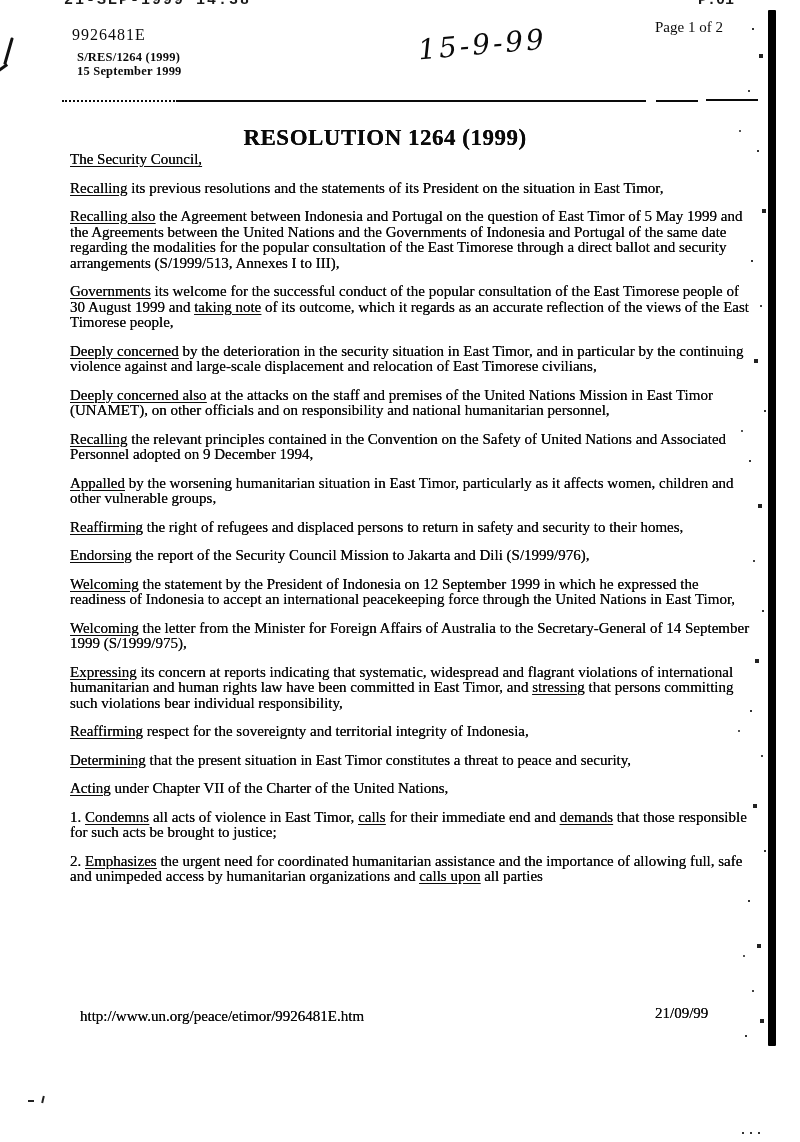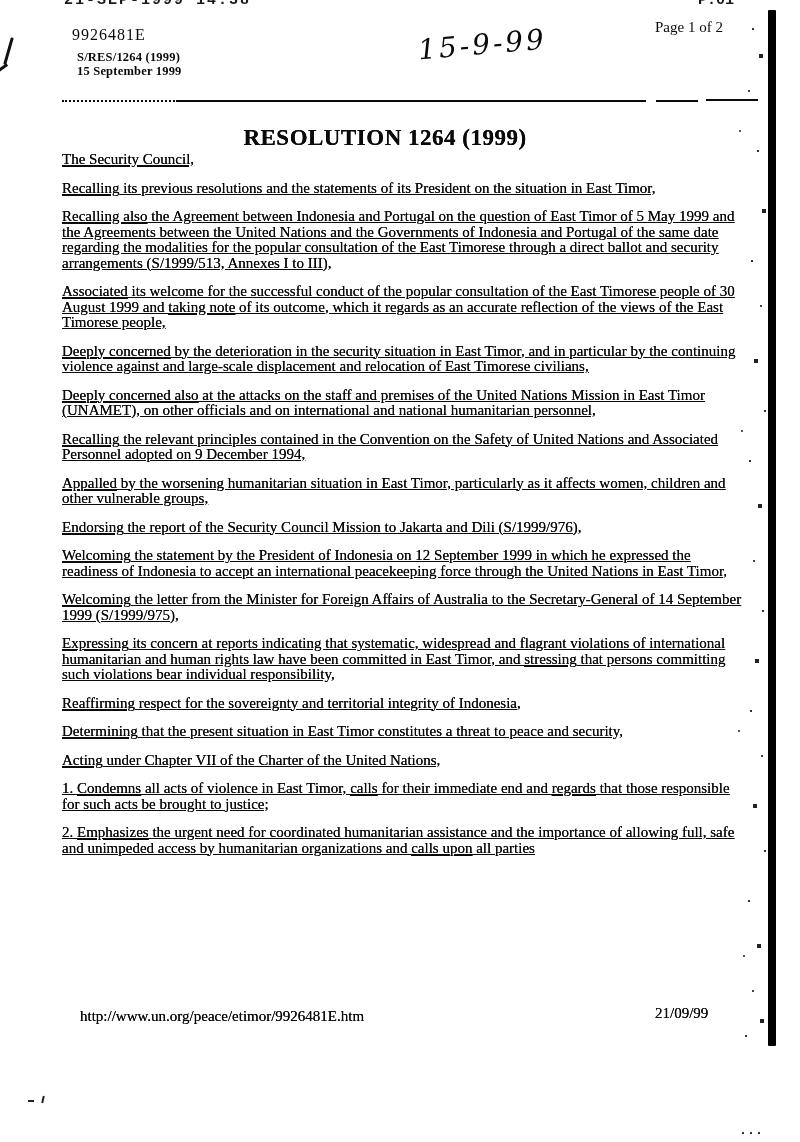--- a/index.html
+++ b/index.html
@@ -34,21 +34,21 @@
   .title{
     font-size:23px;font-weight:bold;letter-spacing:0.5px;line-height:26px;
     transform:translateX(-16px);text-shadow:0 0 0.5px #000;
   }
   .subtitle{font-size:14px;font-weight:bold;line-height:16px;margin-top:2px;text-shadow:0 0 0.3px #000;}
   
   .body-flow{
     position:absolute;top:152px;left:62px;width:688px;
     font-size:15px;line-height:15.5px;text-shadow:0 0 0.4px #111;
   }
-  .body-flow p{margin:0 0 13px 0;text-decoration:underline;}
+  .body-flow p{margin:0 0 13px 8px;}
   .u{text-decoration:underline;text-underline-offset:2px;}
   
   .footer-url{position:absolute;top:1008px;left:74px;font-size:15px;text-shadow:0 0 0.4px #111;margin-left:6px;}
   .footer-date{position:absolute;top:1005px;left:655px;font-size:15px;text-shadow:0 0 0.4px #111;text-align:right;}
   
   .edge-bar{
     position:absolute;left:768px;top:10px;width:8px;height:1036px;background:#000;border-radius:1px;
   }
   .edge-noise{
     position:absolute;left:0;top:0;width:2px;height:2px;background:transparent;
@@ -99,33 +99,34 @@
   <div class="rule rule-dash2"></div>
 
   <div class="title-block">
     <div class="title">RESOLUTION 1264 (1999)</div>
   </div>
 
   <div class="body-flow">
       <p><span class="u">The Security Council,</span></p>
       <p><span class="u">Recalling</span><span> its previous resolutions and the statements of its President on the situation in East Timor,</span></p>
       <p><span class="u">Recalling also</span><span> the Agreement between Indonesia and Portugal on the question of East Timor of 5 May 1999 and the Agreements between the United Nations and the Governments of Indonesia and Portugal of the same date regarding the modalities for the popular consultation of the East Timorese through a direct ballot and security arrangements (S/1999/513, Annexes I to III),</span></p>
-      <p><span class="u">Associated</span><span> its welcome for the successful conduct of the popular consultation of the East Timorese people of 30 August 1999 and </span><span class="u">taking note</span><span> of its outcome, which it regards as an accurate reflection of the views of the East Timorese people,</span></p>
+      <p><span class="u">Governments</span><span> its welcome for the successful conduct of the popular consultation of the East Timorese people of 30 August 1999 and </span><span class="u">taking note</span><span> of its outcome, which it regards as an accurate reflection of the views of the East Timorese people,</span></p>
       <p><span class="u">Deeply concerned</span><span> by the deterioration in the security situation in East Timor, and in particular by the continuing violence against and large-scale displacement and relocation of East Timorese civilians,</span></p>
-      <p><span class="u">Deeply concerned also</span><span> at the attacks on the staff and premises of the United Nations Mission in East Timor (UNAMET), on other officials and on international and national humanitarian personnel,</span></p>
+      <p><span class="u">Deeply concerned also</span><span> at the attacks on the staff and premises of the United Nations Mission in East Timor (UNAMET), on other officials and on responsibility and national humanitarian personnel,</span></p>
       <p><span class="u">Recalling</span><span> the relevant principles contained in the Convention on the Safety of United Nations and Associated Personnel adopted on 9 December 1994,</span></p>
       <p><span class="u">Appalled</span><span> by the worsening humanitarian situation in East Timor, particularly as it affects women, children and other vulnerable groups,</span></p>
+      <p><span class="u">Reaffirming</span><span> the right of refugees and displaced persons to return in safety and security to their homes,</span></p>
       <p><span class="u">Endorsing</span><span> the report of the Security Council Mission to Jakarta and Dili (S/1999/976),</span></p>
       <p><span class="u">Welcoming</span><span> the statement by the President of Indonesia on 12 September 1999 in which he expressed the readiness of Indonesia to accept an international peacekeeping force through the United Nations in East Timor,</span></p>
       <p><span class="u">Welcoming</span><span> the letter from the Minister for Foreign Affairs of Australia to the Secretary-General of 14 September 1999 (S/1999/975),</span></p>
       <p><span class="u">Expressing</span><span> its concern at reports indicating that systematic, widespread and flagrant violations of international humanitarian and human rights law have been committed in East Timor, and </span><span class="u">stressing</span><span> that persons committing such violations bear individual responsibility,</span></p>
       <p><span class="u">Reaffirming</span><span> respect for the sovereignty and territorial integrity of Indonesia,</span></p>
       <p><span class="u">Determining</span><span> that the present situation in East Timor constitutes a threat to peace and security,</span></p>
       <p><span class="u">Acting</span><span> under Chapter VII of the Charter of the United Nations,</span></p>
-      <p><span>1. </span><span class="u">Condemns</span><span> all acts of violence in East Timor, </span><span class="u">calls</span><span> for their immediate end and </span><span class="u">regards</span><span> that those responsible for such acts be brought to justice;</span></p>
+      <p><span>1. </span><span class="u">Condemns</span><span> all acts of violence in East Timor, </span><span class="u">calls</span><span> for their immediate end and </span><span class="u">demands</span><span> that those responsible for such acts be brought to justice;</span></p>
       <p><span>2. </span><span class="u">Emphasizes</span><span> the urgent need for coordinated humanitarian assistance and the importance of allowing full, safe and unimpeded access by humanitarian organizations and </span><span class="u">calls upon</span><span> all parties</span></p>
     </div>
 
   <div class="footer-url">http://www.un.org/peace/etimor/9926481E.htm</div>
   <div class="footer-date">21/09/99</div>
 
   <div class="edge-bar"></div>
   <div class="edge-noise"></div>
   <div class="pen-slash"></div>
   <div class="pen-tick"></div>

